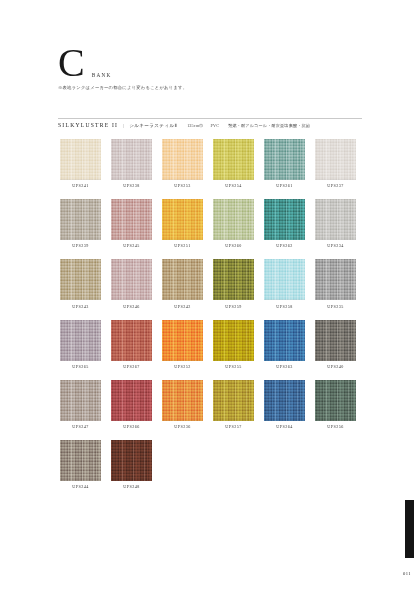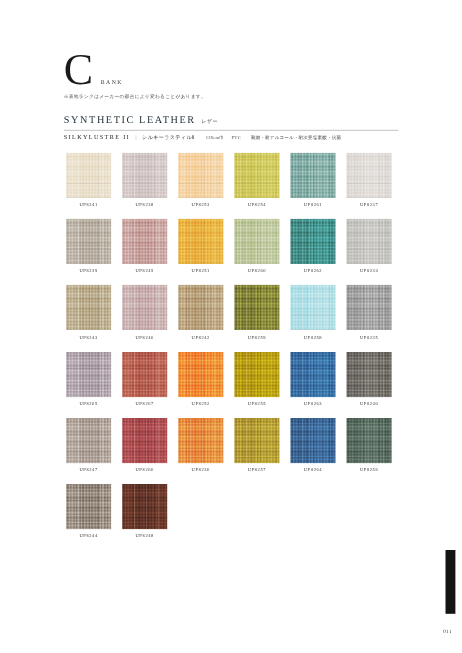--- a/index.html
+++ b/index.html
@@ -263,24 +263,20 @@
 
   <div id="header">
 
     <div id="bank-line">
       <span id="bank-letter">C</span>
       <span id="bank-word">BANK</span>
     </div>
 
     <div id="bank-note">※表地ランクはメーカーの都合により変わることがあります。</div>
 
-    <div id="category-line">
-      <span id="category-en">SYNTHETIC LEATHER</span>
-      <span id="category-ja">レザー</span>
-    </div>
 
   </div>
 
   <div id="rule"></div>
 
   <div id="spec-line">
     <span class="spec-name">SILKYLUSTRE II</span>
     <span class="spec-sep">|</span>
     <span class="spec-ja">シルキーラスティルⅡ</span>
     <span class="spec-meta">135cm巾</span>

